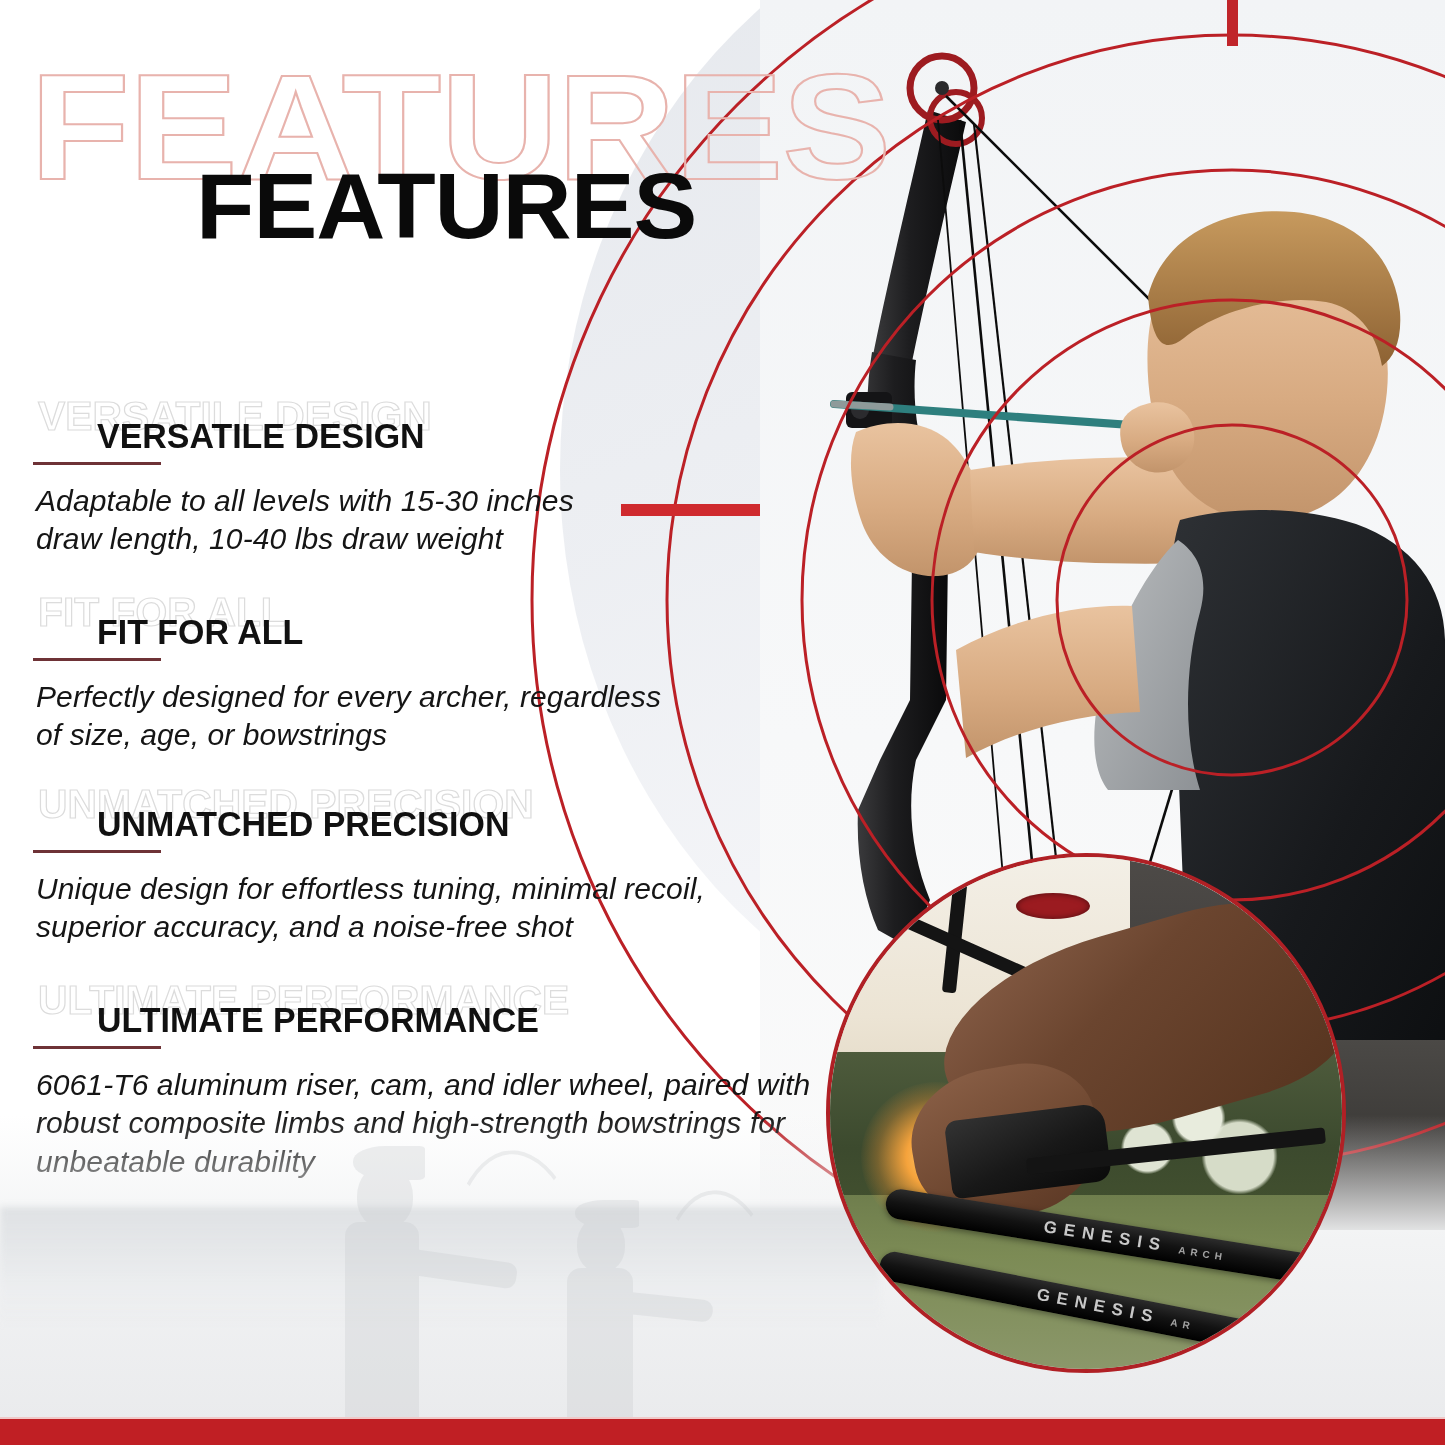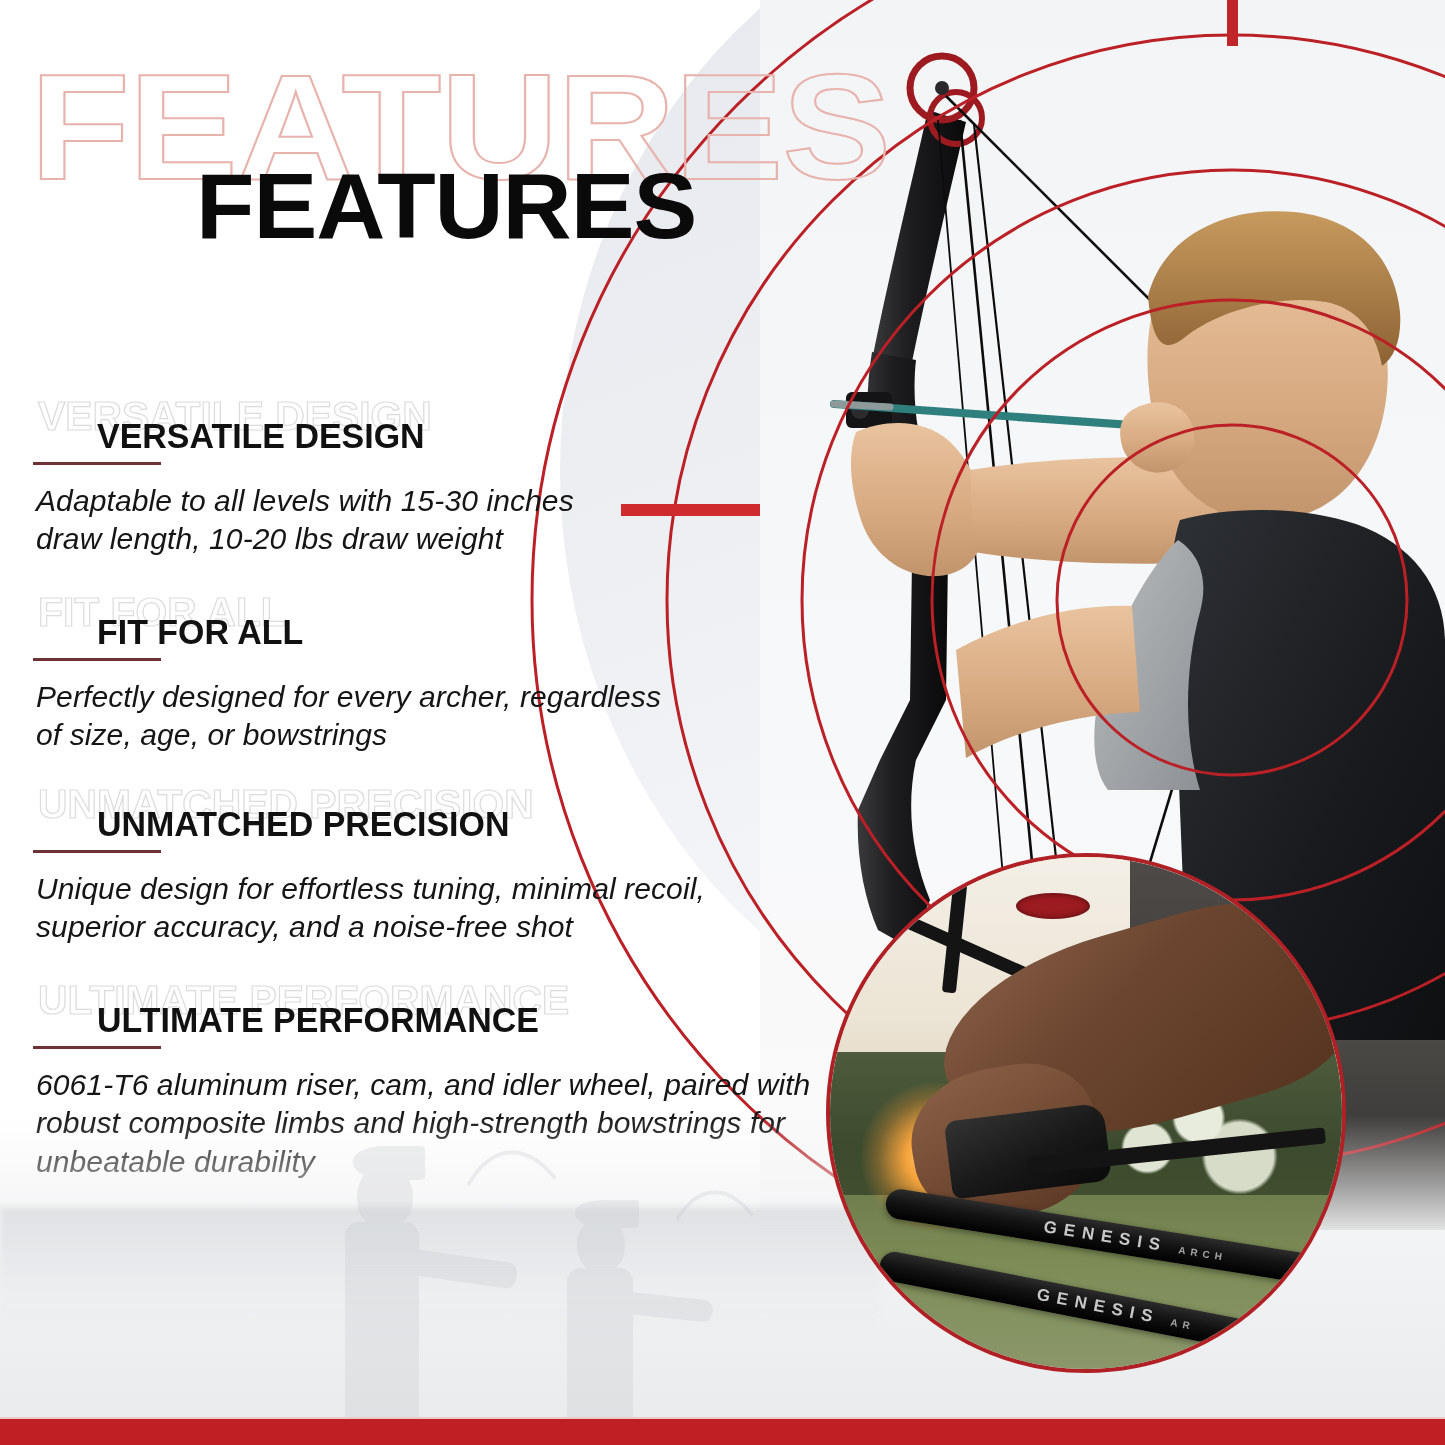--- a/index.html
+++ b/index.html
@@ -327,21 +327,21 @@
 
   <div class="ghost-title">FEATURES</div>
   <div class="main-title">FEATURES</div>
 
   <div class="features">
 
     <div class="feature" style="top:396px">
       <div class="f-ghost">VERSATILE DESIGN</div>
       <div class="f-head">VERSATILE DESIGN</div>
       <div class="f-rule"></div>
-      <div class="f-body" style="width:560px">Adaptable to all levels with 15-30 inches draw length, 10-20 lbs draw weight</div>
+      <div class="f-body" style="width:560px">Adaptable to all levels with 15-30 inches draw length, 10-40 lbs draw weight</div>
     </div>
 
     <div class="feature" style="top:592px">
       <div class="f-ghost">FIT FOR ALL</div>
       <div class="f-head">FIT FOR ALL</div>
       <div class="f-rule"></div>
       <div class="f-body" style="width:640px">Perfectly designed for every archer, regardless of size, age, or bowstrings</div>
     </div>
 
     <div class="feature" style="top:784px">

